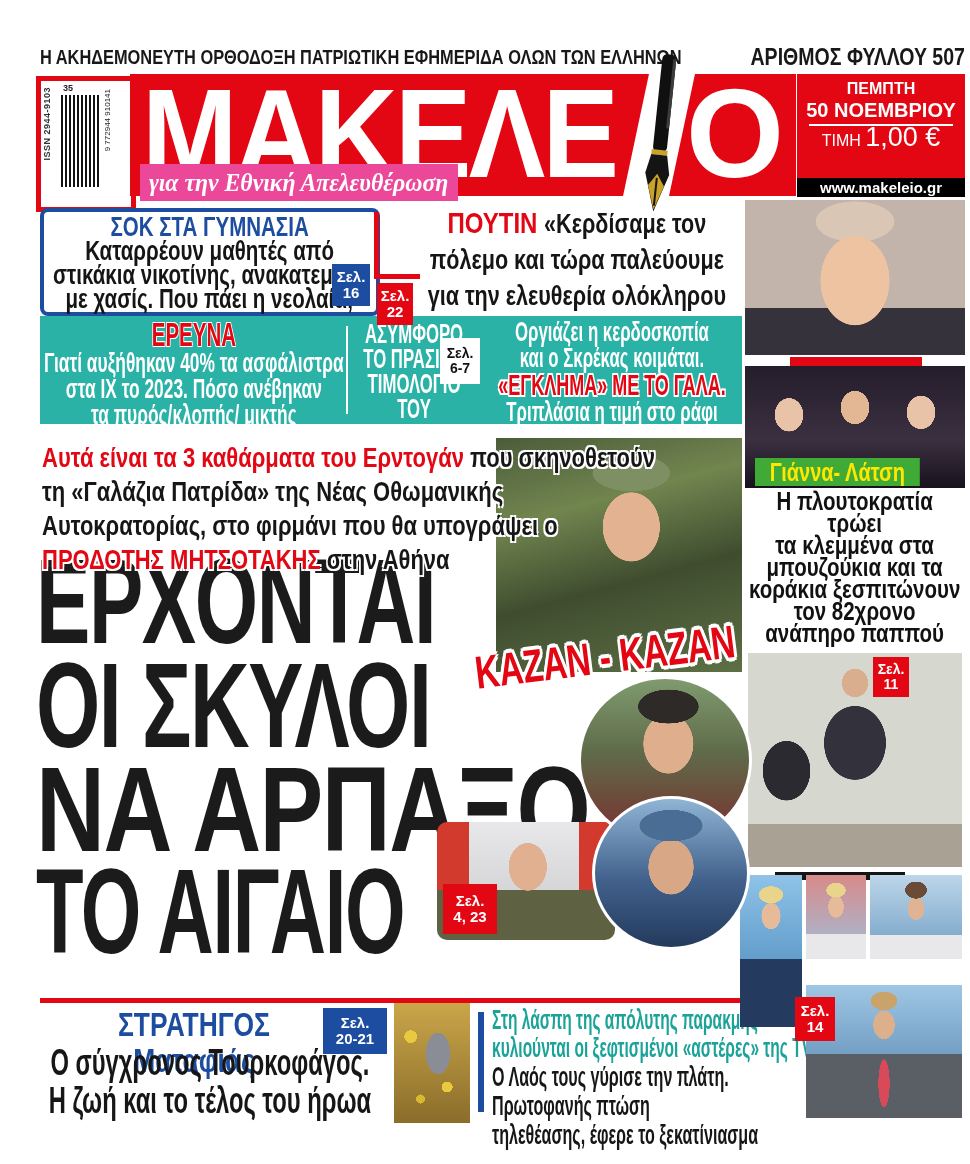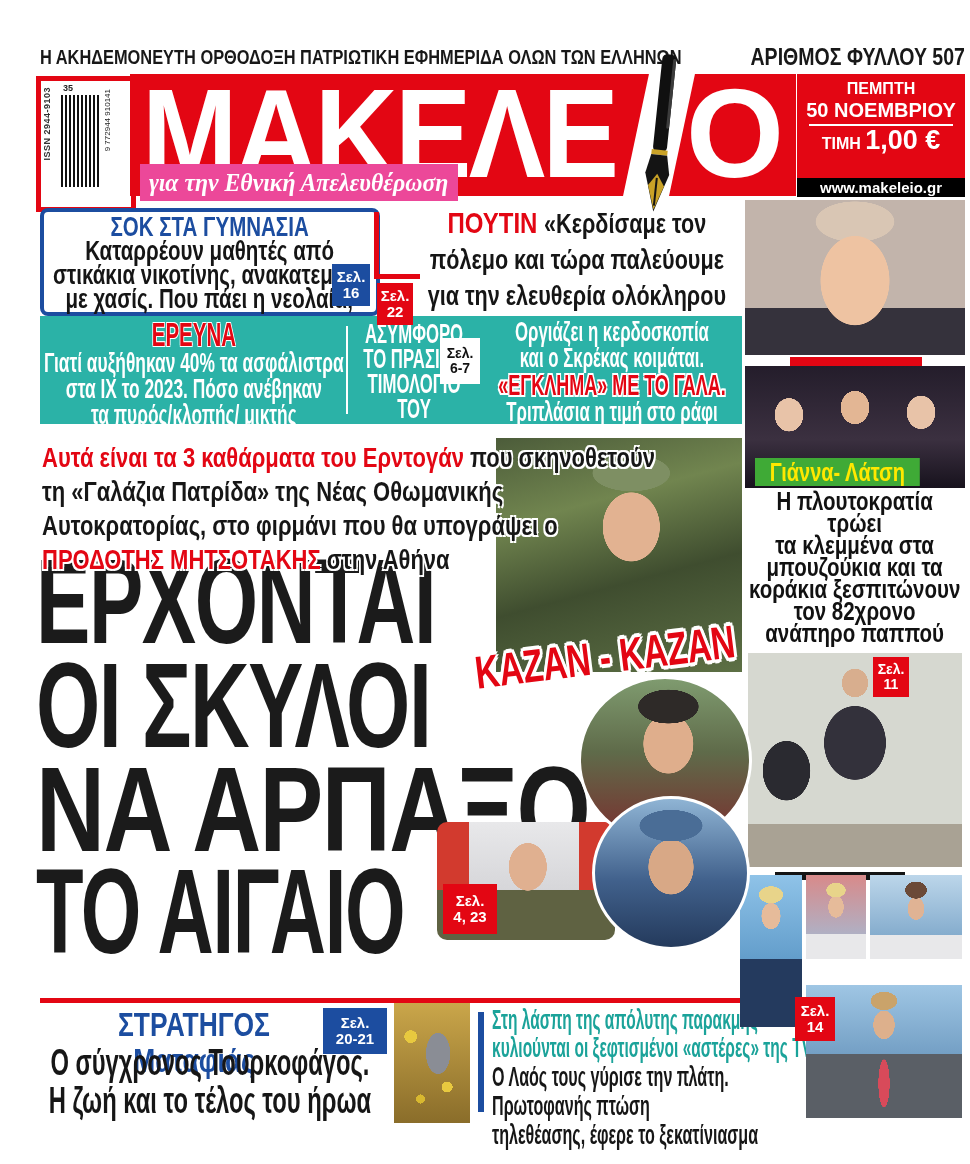--- a/index.html
+++ b/index.html
@@ -42,21 +42,21 @@
                    display:flex;align-items:center;justify-content:center;}
   .subtitle-ribbon span{color:#fff;font-family:"Liberation Serif",serif;font-style:italic;
                    font-weight:bold;font-size:25px;white-space:nowrap;transform:scaleX(.95);}
 
   .date-box{left:797px;top:74px;width:168px;height:102px;background:#e30613;color:#fff;
             text-align:center;padding-top:5px;}
   .date-day{font-size:16px;font-weight:bold;line-height:20px;}
   .date-date{font-size:20px;font-weight:bold;line-height:23px;}
   .date-year{font-size:31px;font-weight:bold;line-height:33px;}
   .date-div{border-top:2px solid #fff;margin:2px 12px 1px 12px;}
-  .price-line{font-weight:bold;line-height:26px;}
+  .price-line{font-weight:normal;line-height:20px;}
   .price-label{font-size:16px;}
   .price-value{font-size:27px;}
   .website-bar{left:797px;top:178px;width:168px;height:19px;background:#000;color:#fff;
                font-size:15px;font-weight:bold;text-align:center;line-height:19px;}
 
   
   .sok-box{left:40px;top:208px;width:332px;height:100px;border:4px solid #1c4da0;border-radius:8px;background:#fff;}
   .sok-text{position:absolute;left:6px;top:3px;width:420px;transform:scaleX(.76);transform-origin:0 0;
             font-size:27px;font-weight:bold;line-height:24px;text-align:center;color:#151515;}
   .sok-kicker{color:#1c4da0;}

